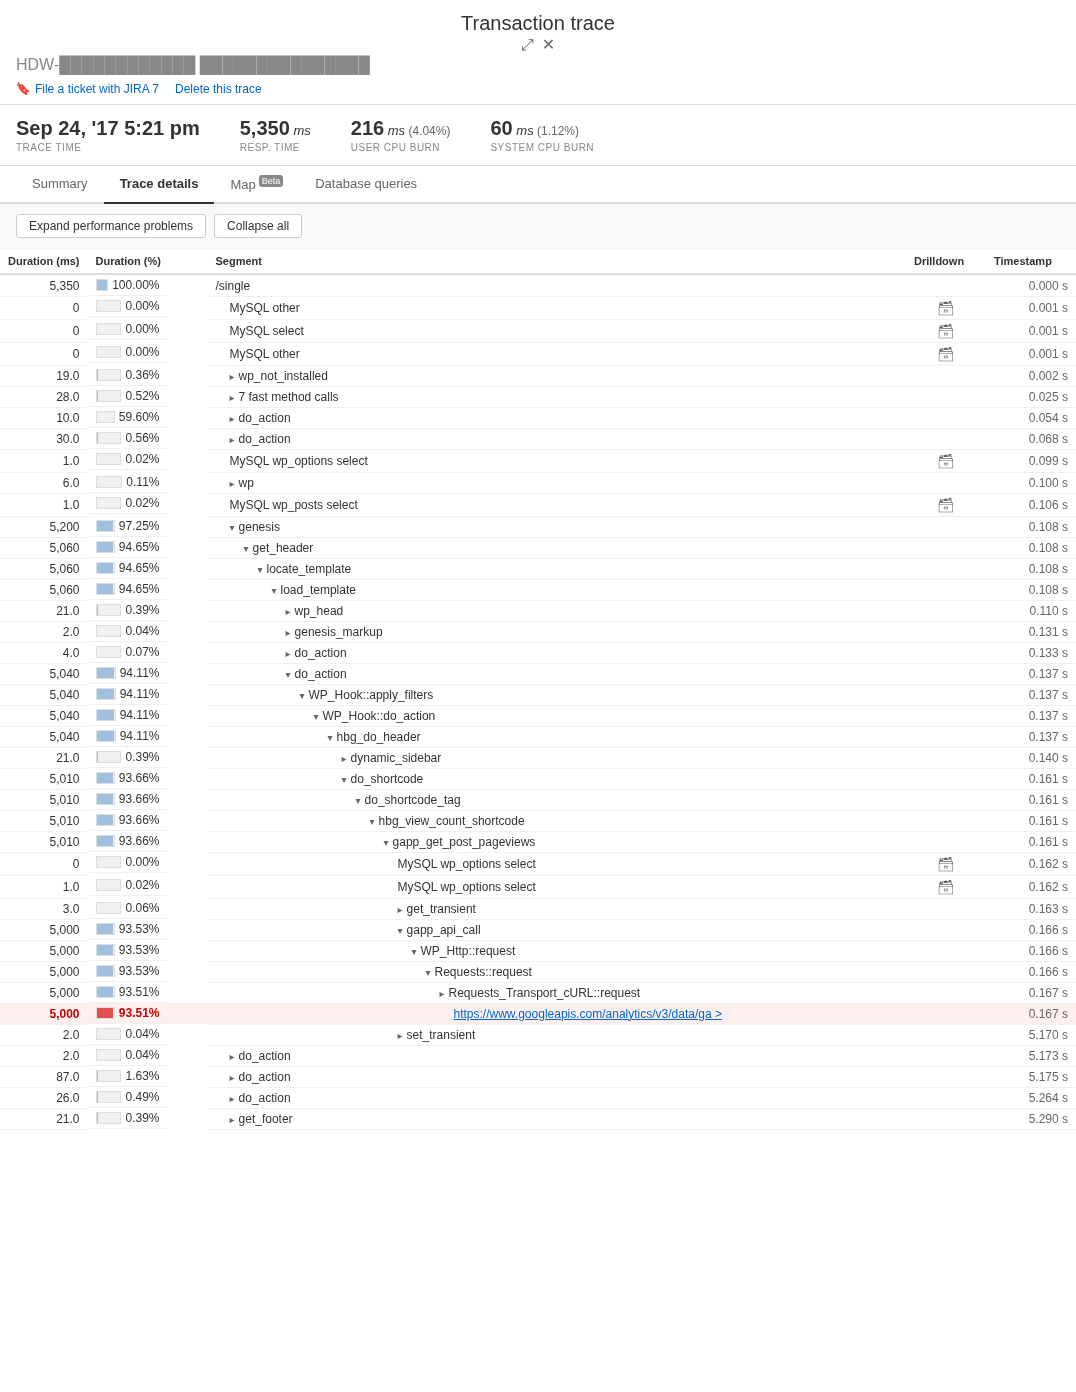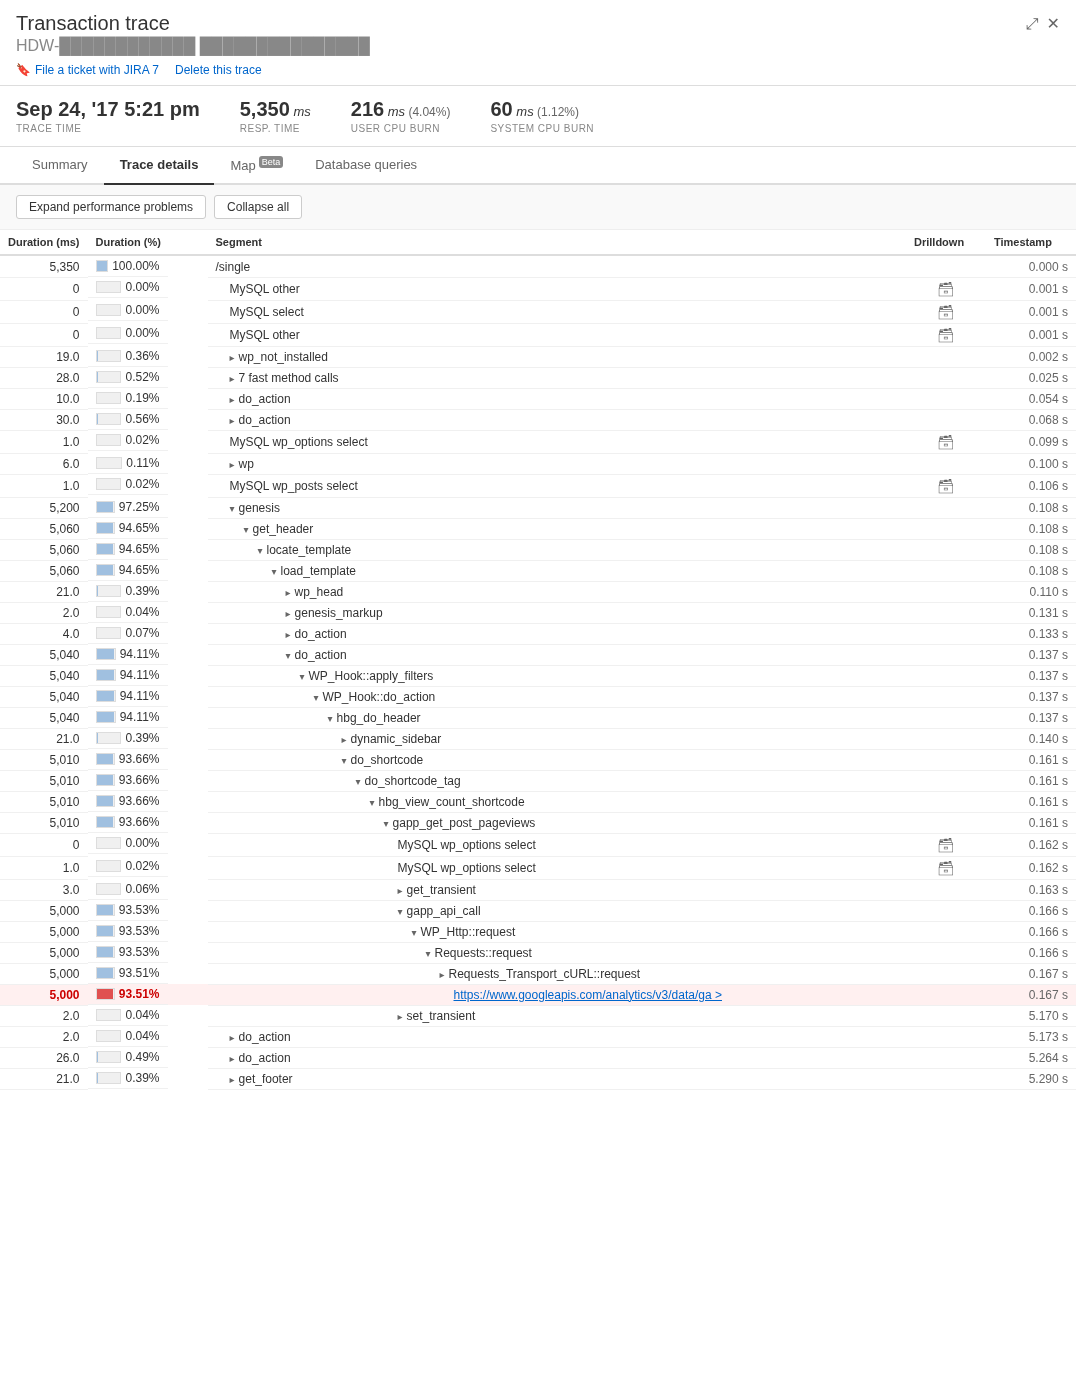--- a/index.html
+++ b/index.html
@@ -1,19 +1,19 @@
 <!DOCTYPE html>
 <html><head>
   <meta charset="utf-8">
   <style>
     * { box-sizing: border-box; margin: 0; padding: 0; }
     body { font-family: Arial, sans-serif; font-size: 12px; color: #333; background: #fff; }
     
     .header { padding: 12px 16px 8px; border-bottom: 1px solid #ddd; }
-    .title { font-size: 20px; font-weight: normal; color: #333; display: flex; align-items: center; justify-content: space-between; }
+    .title { font-size: 20px; font-weight: normal; color: #333; display: flex; align-items: center; justify-content: space-between; flex-direction: column; }
     .title-icons { display: flex; gap: 8px; align-items: center; }
     .title-icon-btn { background: none; border: none; cursor: pointer; font-size: 16px; color: #666; }
     .subtitle { font-size: 16px; color: #888; margin-top: 2px; }
     .action-links { display: flex; gap: 16px; margin-top: 8px; }
     .action-link { color: #0066cc; text-decoration: none; font-size: 12px; cursor: pointer; display: flex; align-items: center; gap: 4px; }
     
     .metrics { display: flex; gap: 40px; padding: 12px 16px; border-bottom: 1px solid #ddd; }
     .metric-group { }
     .metric-value { font-size: 20px; font-weight: bold; color: #333; }
     .metric-value .unit { font-size: 13px; font-weight: normal; font-style: italic; }
@@ -199,21 +199,21 @@
           <td class="segment-cell" style="padding-left: 22px;"><span class="expand-arrow">▸</span><span class="seg-text">7 fast method calls</span></td>
           <td style="text-align: center;"></td>
           <td class="ts">0.025 s</td>
         </tr>
         <tr>
           <td class="num">10.0</td>
           <td class="bar-cell" style="display: flex; align-items: center; gap: 4px;">
             <div class="bar-wrap">
               <div class="bar-fill" style="width: 0.2%;"></div>
             </div>
-            <span>0.19%</span>
+            <span>59.60%</span>
           </td>
           <td class="segment-cell" style="padding-left: 22px;"><span class="expand-arrow">▸</span><span class="seg-text">do_action</span></td>
           <td style="text-align: center;"></td>
           <td class="ts">0.054 s</td>
         </tr>
         <tr>
           <td class="num">30.0</td>
           <td class="bar-cell" style="display: flex; align-items: center; gap: 4px;">
             <div class="bar-wrap">
               <div class="bar-fill" style="width: 0.6%;"></div>
@@ -564,20 +564,32 @@
           <td class="num">2.0</td>
           <td class="bar-cell" style="display: flex; align-items: center; gap: 4px;">
             <div class="bar-wrap">
               <div class="bar-fill" style="width: 0.04%;"></div>
             </div>
             <span>0.04%</span>
           </td>
           <td class="segment-cell" style="padding-left: 22px;"><span class="expand-arrow">▸</span><span class="seg-text">do_action</span></td>
           <td style="text-align: center;"></td>
           <td class="ts">5.173 s</td>
+        </tr>
+        <tr>
+          <td class="num">87.0</td>
+          <td class="bar-cell" style="display: flex; align-items: center; gap: 4px;">
+            <div class="bar-wrap">
+              <div class="bar-fill" style="width: 1.63%;"></div>
+            </div>
+            <span>1.63%</span>
+          </td>
+          <td class="segment-cell" style="padding-left: 22px;"><span class="expand-arrow">▸</span><span class="seg-text">do_action</span></td>
+          <td style="text-align: center;"></td>
+          <td class="ts">5.175 s</td>
         </tr>
         <tr>
           <td class="num">26.0</td>
           <td class="bar-cell" style="display: flex; align-items: center; gap: 4px;">
             <div class="bar-wrap">
               <div class="bar-fill" style="width: 0.49%;"></div>
             </div>
             <span>0.49%</span>
           </td>
           <td class="segment-cell" style="padding-left: 22px;"><span class="expand-arrow">▸</span><span class="seg-text">do_action</span></td>

